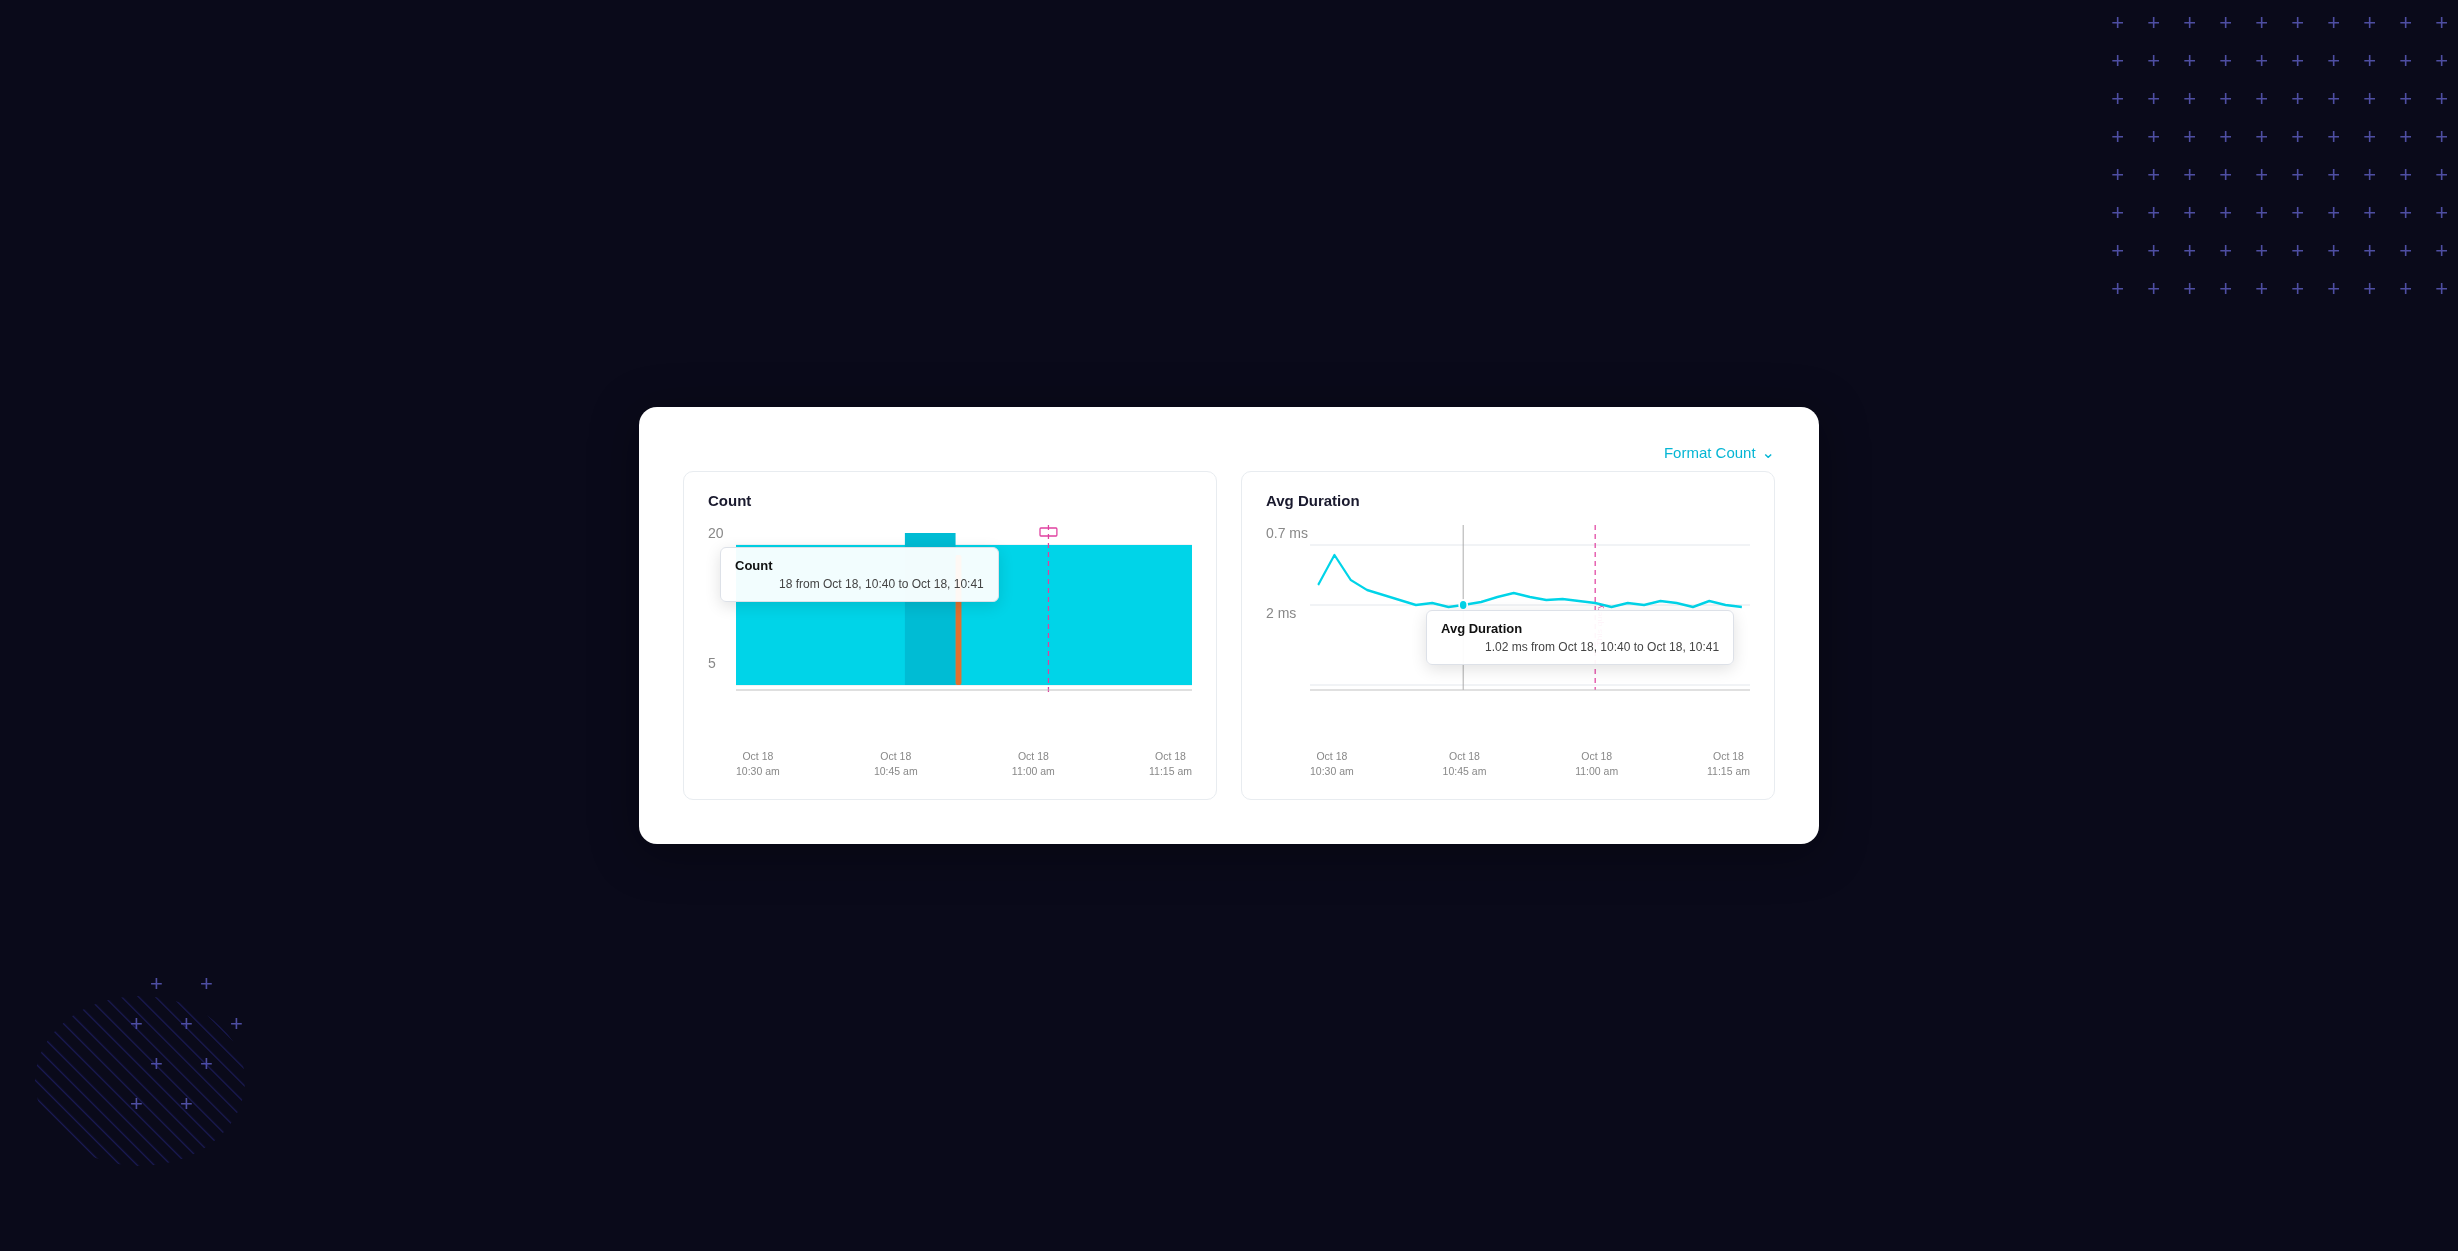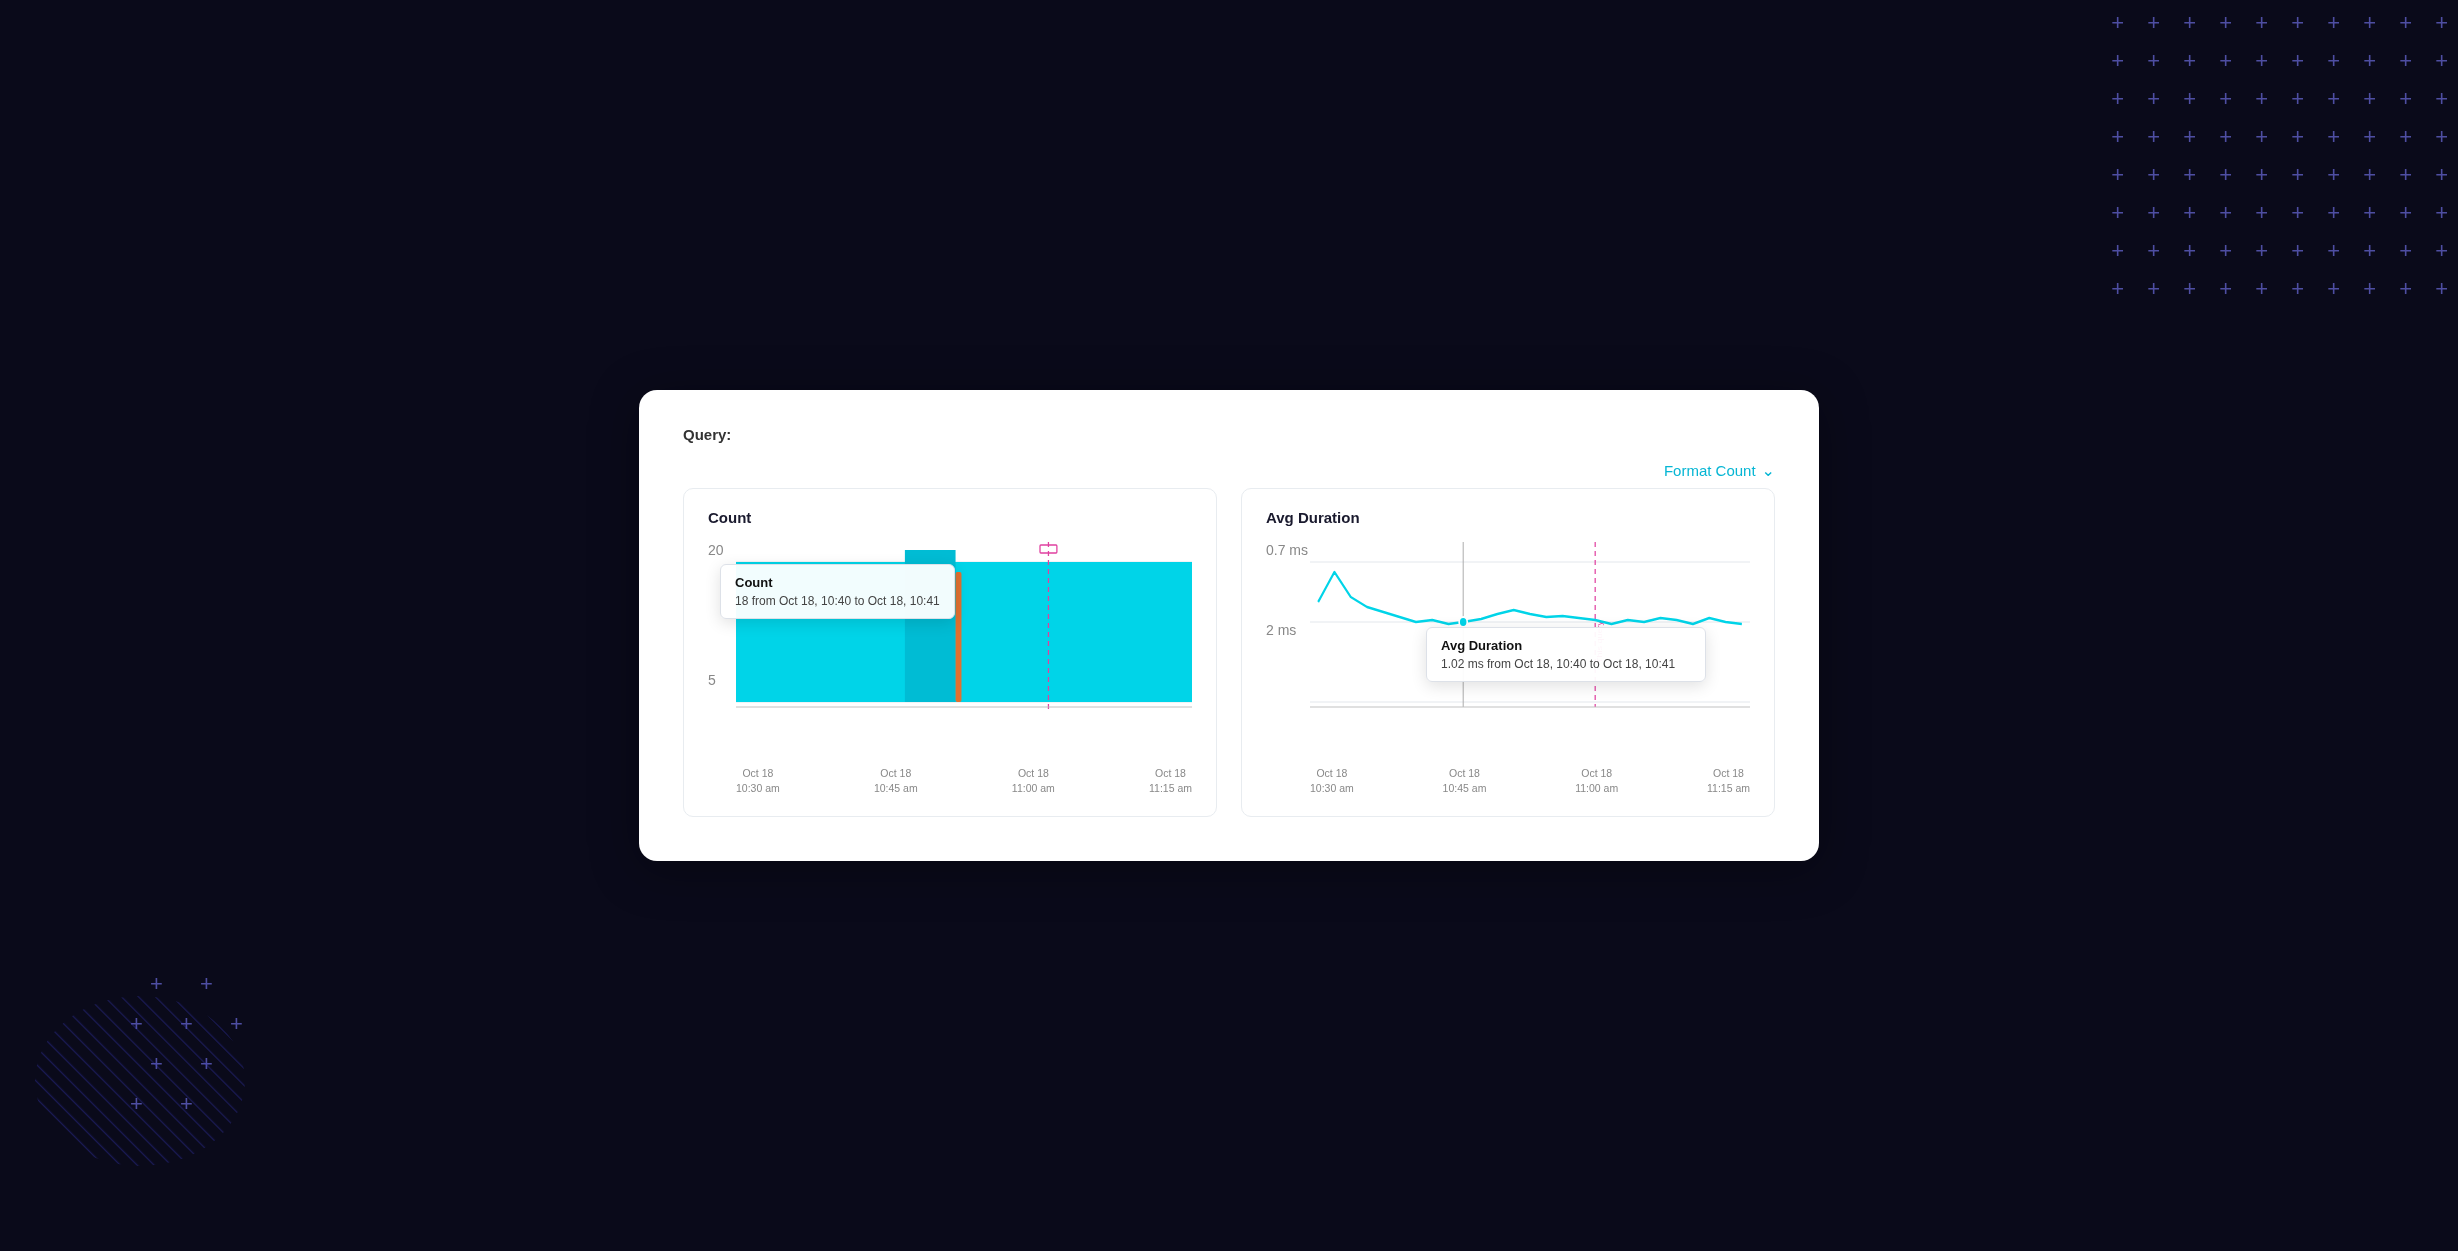--- a/index.html
+++ b/index.html
@@ -154,20 +154,21 @@
     .tooltip-title {
       font-size: 13px;
       font-weight: 700;
       color: #111;
       margin-bottom: 4px;
     }
 
     .tooltip-value {
       font-size: 12px;
       color: #444;
+      margin-left: 44px;
     }
 
     .x-axis-labels {
       display: flex;
       justify-content: space-between;
       margin-top: 4px;
       padding: 0 0;
     }
 
     .x-label {
@@ -292,21 +293,20 @@
         </pattern>
       </defs>
       <ellipse cx="110" cy="90" rx="105" ry="85" fill="url(#diag)" opacity="0.7"></ellipse>
     </svg>
   </div>
 </div>
 
 <div class="main-card">
 
   <div class="query-section">
-    <div class="query-label">Query:</div>
     <button class="format-query-btn">
       <span>Format Count</span>
       <span style="font-size:16px;">⌄</span>
     </button>
   </div>
 
   <div class="charts-row">
 
     <div class="chart-card">
       <div class="chart-title">Count</div>

